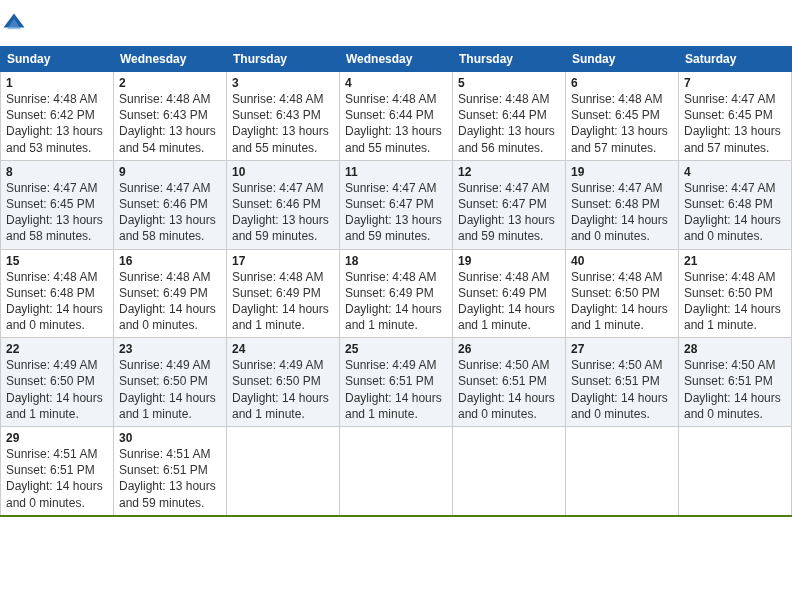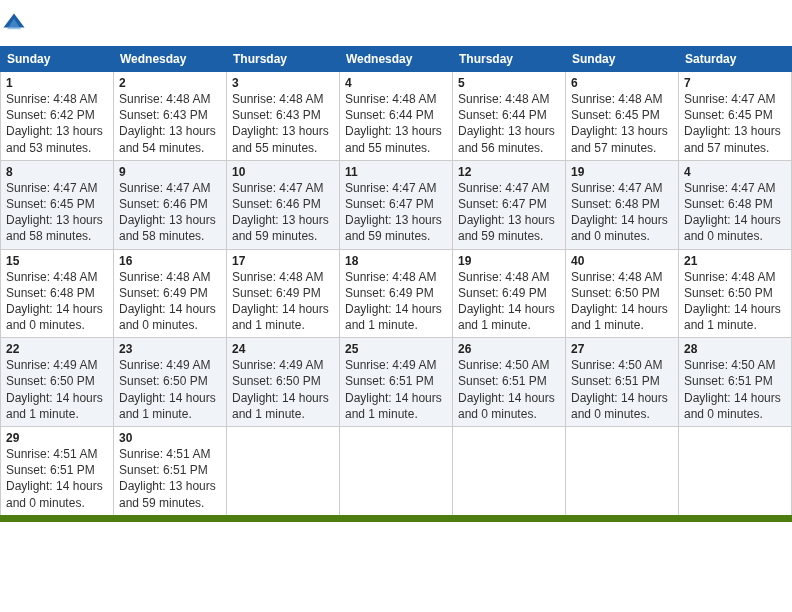--- a/index.html
+++ b/index.html
@@ -89,21 +89,21 @@
     }
     .day-info {
       font-size: 12px;
       color: #333;
       line-height: 1.35;
     }
     .empty-cell {
       background: #f9f9f9;
     }
     .last-row td {
-      border-bottom: 7px solid #4d7c0f;
+      border-bottom: 2px solid #4d7c0f;
       margin-left: 47px;
     }
   </style>
 </head>
 <body>
 
 <div class="page">
   <div class="header">
     <div class="logo">
       <svg class="logo-icon" viewBox="0 0 32 32">

